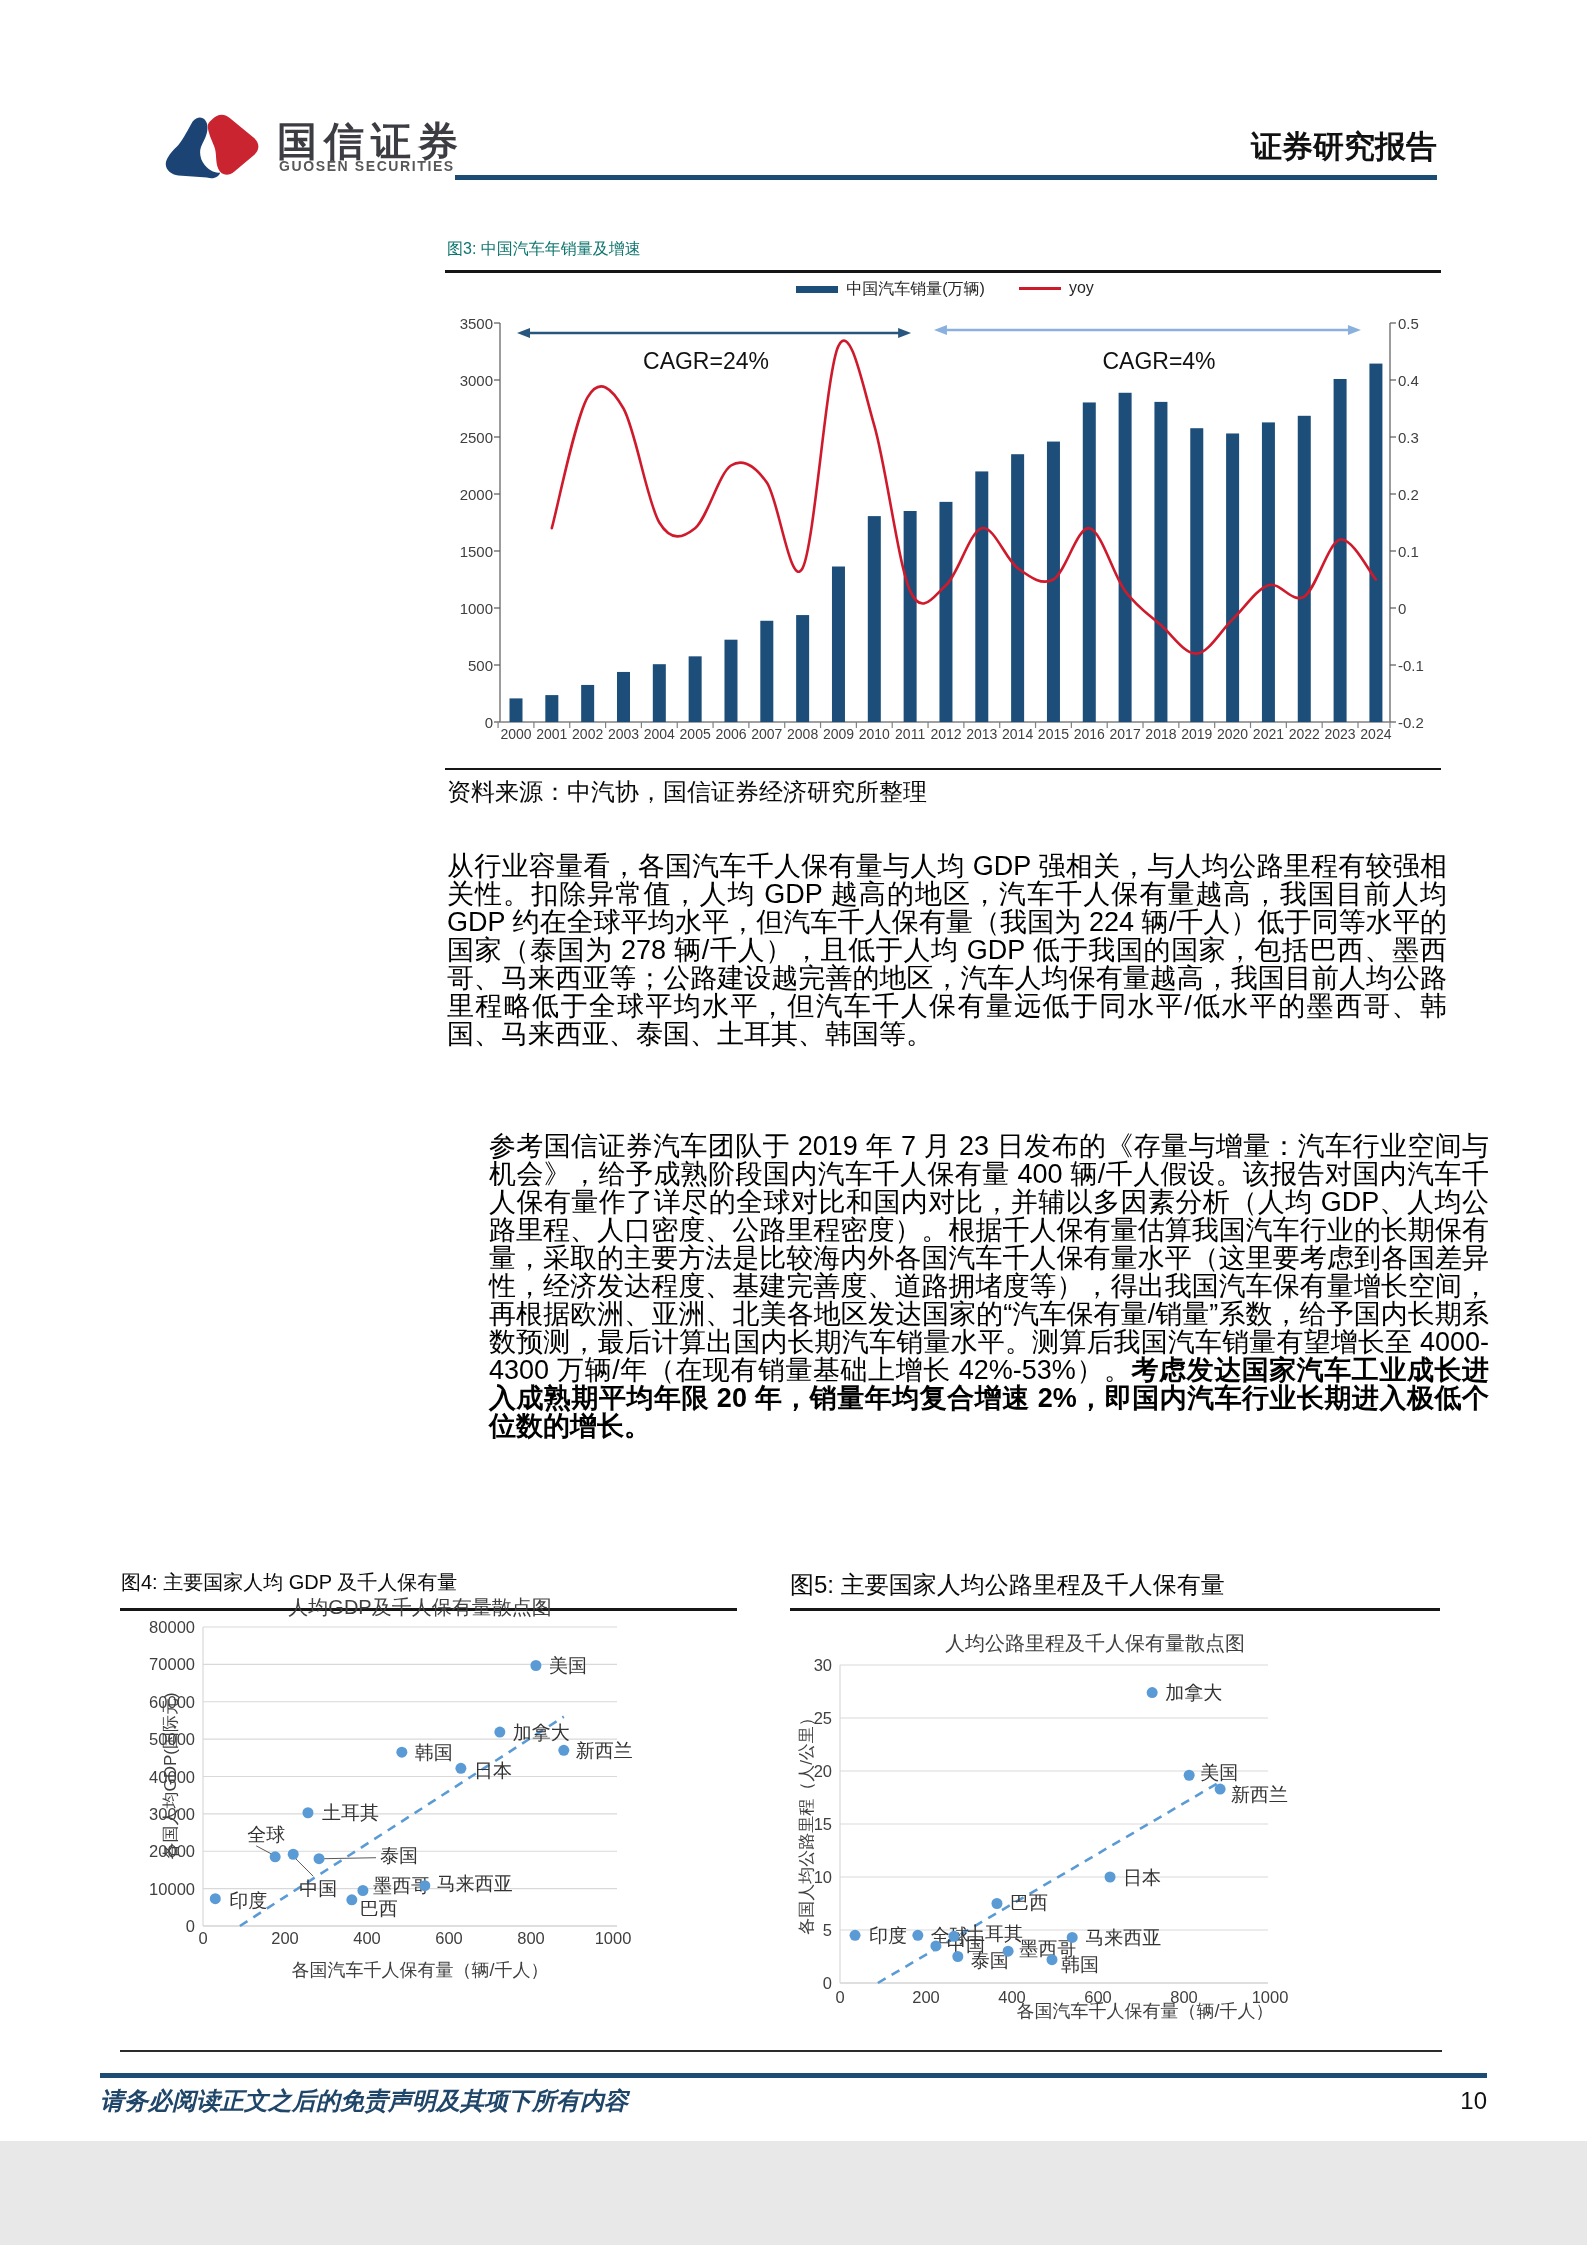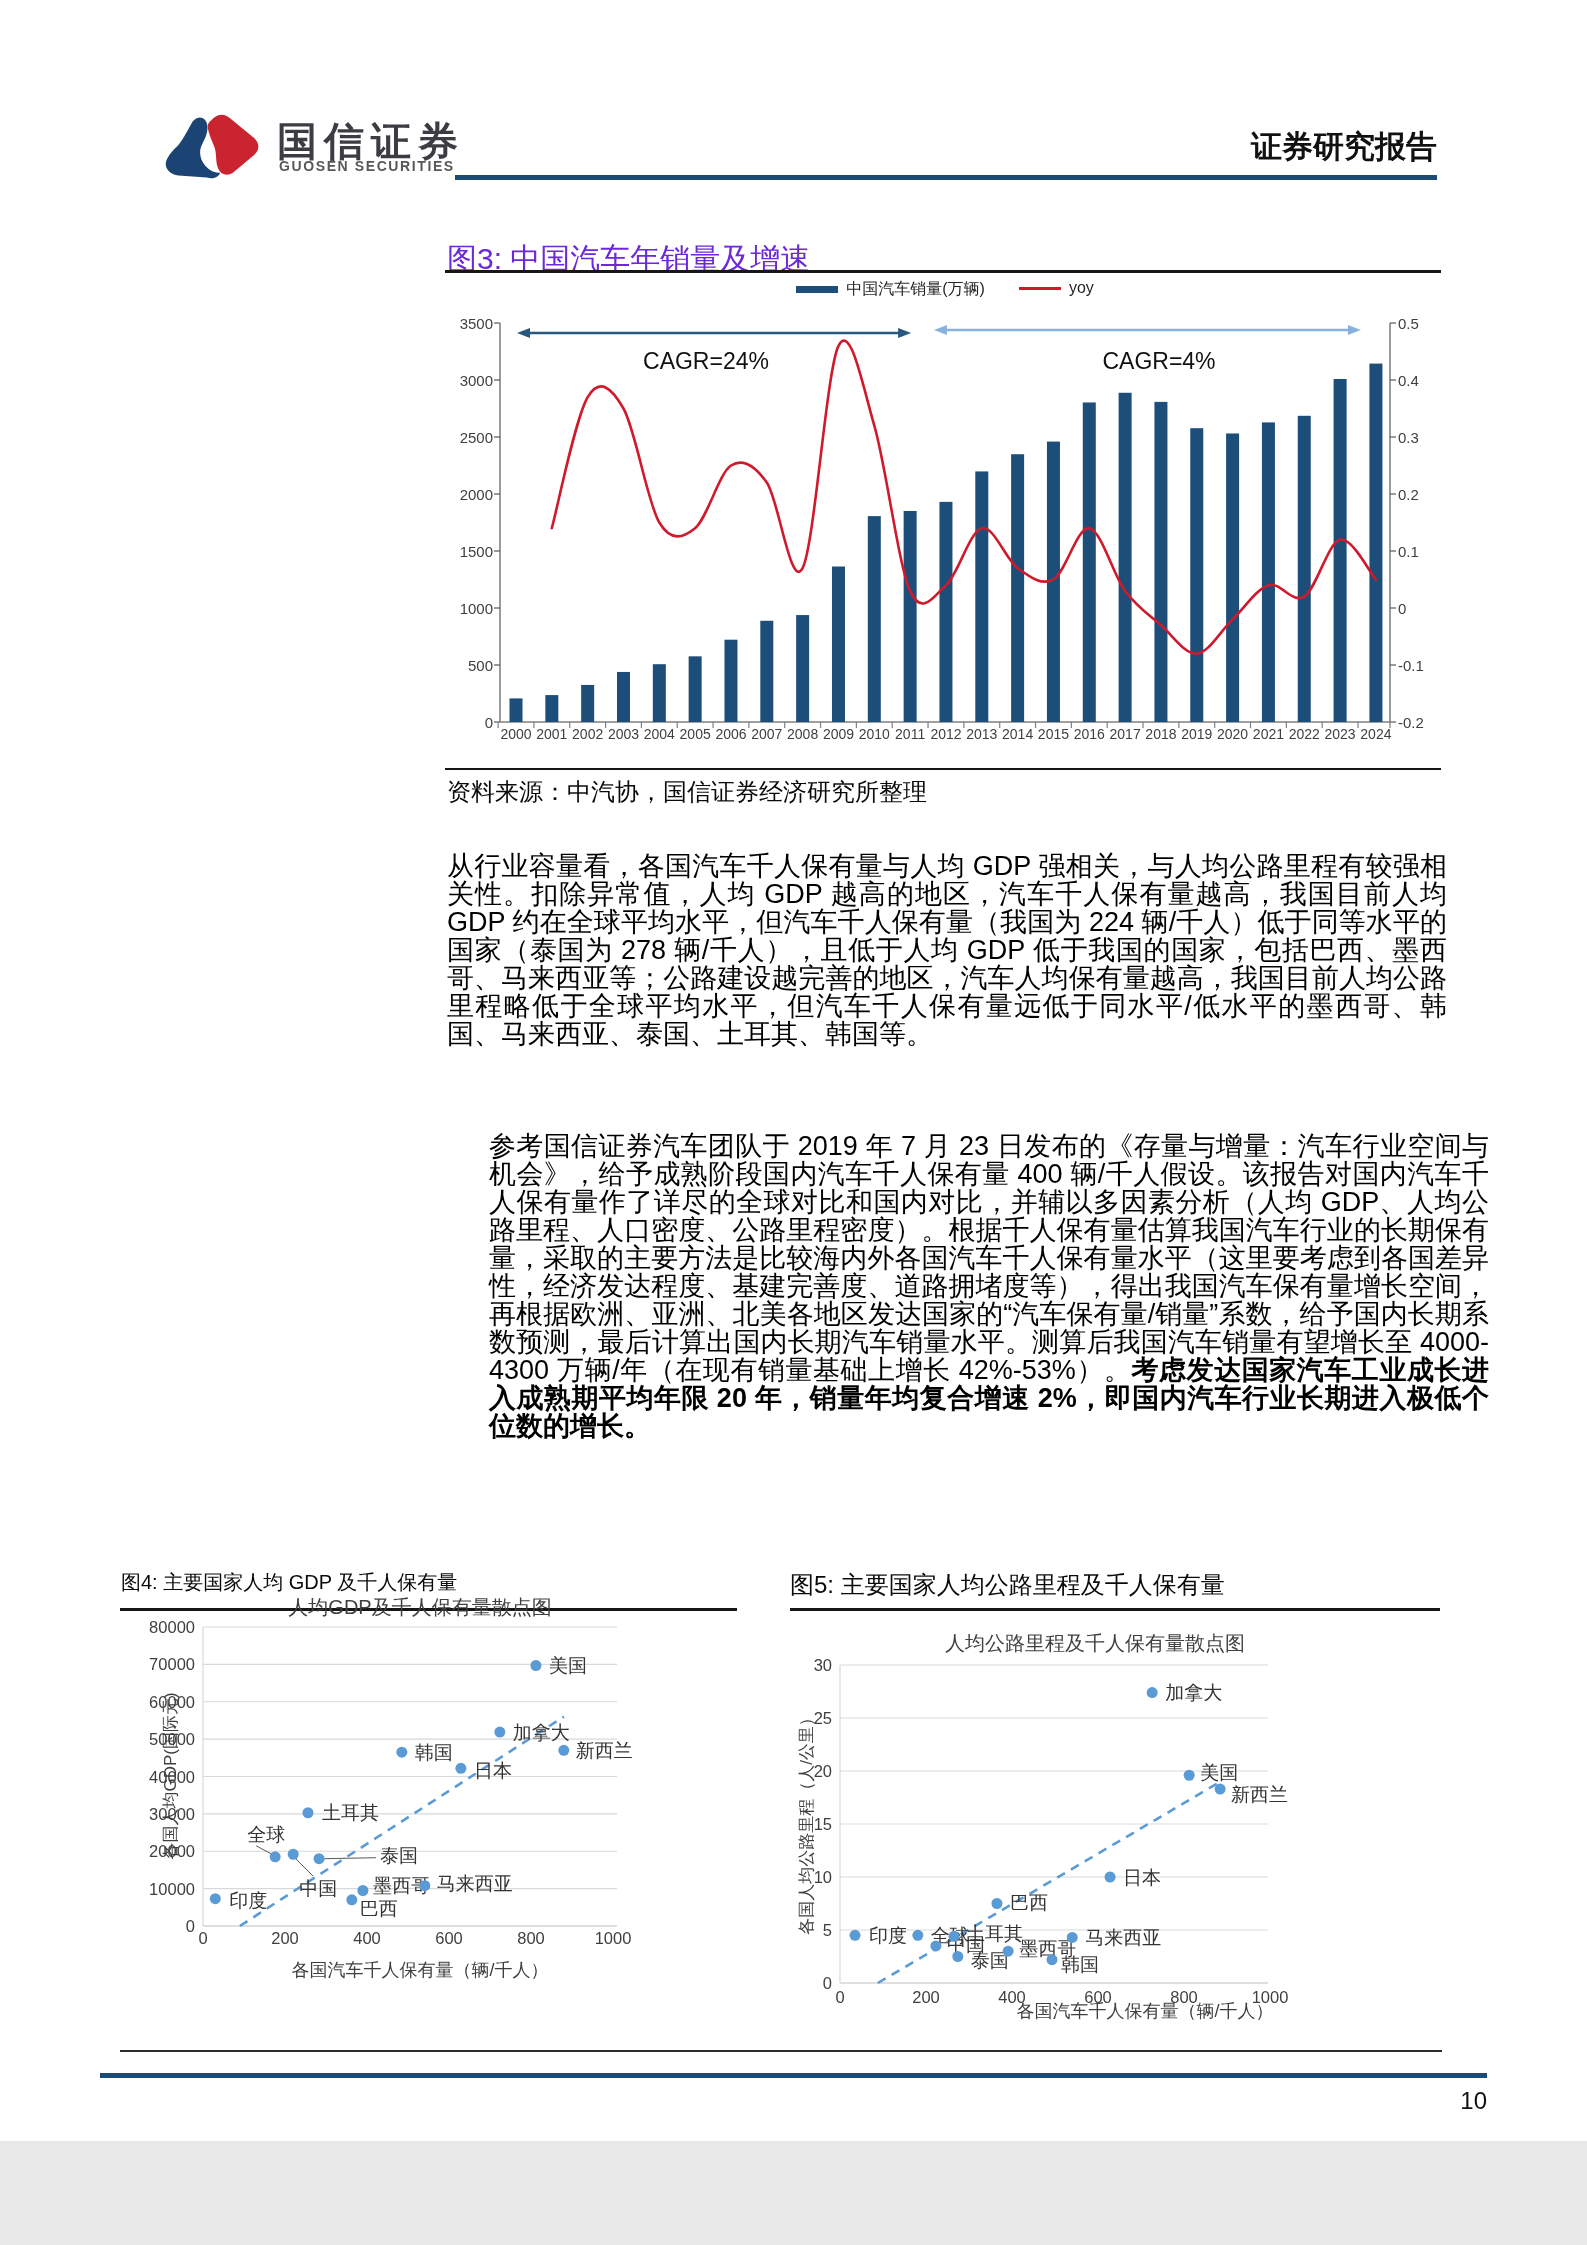--- a/index.html
+++ b/index.html
@@ -8,21 +8,21 @@
     font-family:"Liberation Sans","DejaVu Sans",sans-serif;overflow:hidden;
     margin:0 auto;
   }
   .abs{position:absolute;}
   
   .brand-cn{left:277px;top:114px;font-size:40px;font-weight:700;color:#3c3c43;letter-spacing:7px;}
   .brand-en{left:279px;top:158px;font-size:14px;font-weight:700;color:#595757;letter-spacing:1.6px;}
   .report-type{right:150px;top:126px;font-size:31px;font-weight:700;color:#111;}
   .header-rule{left:455px;top:175px;width:982px;height:5px;background:#1c4c74;}
   
-  .fig3-title{left:447px;top:239px;font-size:30px;color:#6d28d9;text-align:center;}
+  .fig3-title{left:447px;top:239px;font-size:16px;color:#0f766e;text-align:center;}
   .fig3-rule{left:445px;top:270px;width:996px;height:3px;background:#161616;}
   .legend{left:445px;top:279px;width:1000px;display:flex;justify-content:center;gap:34px;align-items:flex-start;height:22px;}
   .legend-item{display:flex;align-items:center;gap:8px;}
   .legend-label{font-size:16px;color:#262626;}
   .src-rule{left:445px;top:768px;width:996px;height:2px;background:#161616;}
   .fig3-source{left:447px;top:776px;font-size:24px;color:#0a0a0a;}
   
   .para{left:447px;width:1000px;font-size:27px;line-height:28px;color:#000;text-align:justify;}
   .p1{top:852px;}
   .p2{top:1132px;margin-left:42px;}
@@ -307,15 +307,16 @@
         <text x="375.18" y="70.56" fill="#333" text-anchor="start" dominant-baseline="central" font-size="19">加拿大</text>
         <circle cx="399.15999999999997" cy="153.23999999999998" r="5.5" fill="#5b9bd5"></circle>
         <text x="410.15999999999997" y="150.23999999999998" fill="#333" text-anchor="start" dominant-baseline="central" font-size="19">美国</text>
         <circle cx="430.12" cy="167.02" r="5.5" fill="#5b9bd5"></circle>
         <text x="441.12" y="172.02" fill="#333" text-anchor="start" dominant-baseline="central" font-size="19">新西兰</text>
       </svg></div>
 
   <div class="abs section-divider"></div>
 
   <div class="abs footer-rule"></div>
+  <div class="abs footer-disclaimer">请务必阅读正文之后的免责声明及其项下所有内容</div>
   <div class="abs page-number">10</div>
 
 </div>
 
 </body></html>

